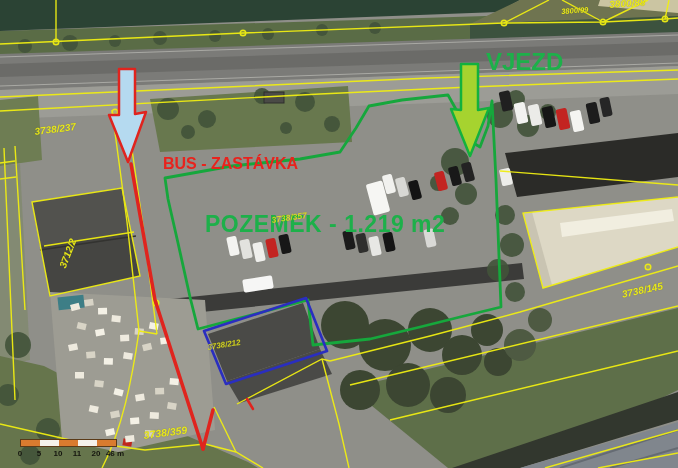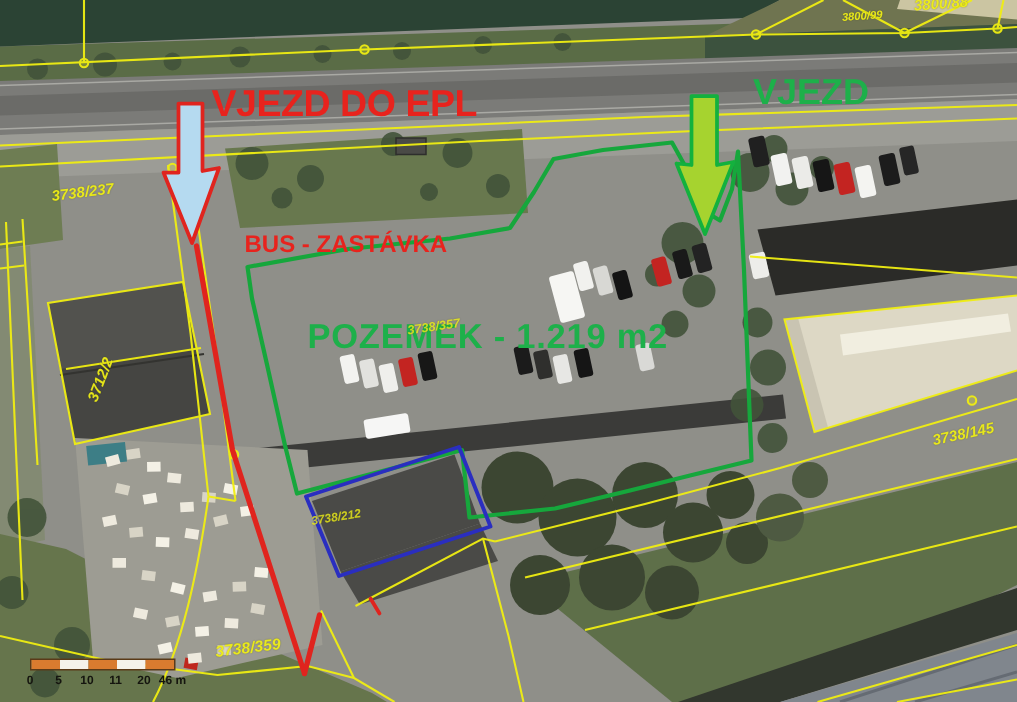--- a/index.html
+++ b/index.html
@@ -232,22 +232,21 @@
     <path d="M131,164 L155,300 L203,449" stroke-width="3.5"></path>
     <path d="M203,449 L213,410" stroke-width="3.5"></path>
     <path d="M247,399 L253,409" stroke-width="2.5"></path>
   </g>
 
   <polygon points="119,69 135,69 135,114 146,112 128,162 109,115 119,115" fill="#b5daf0" stroke="#e0241e" stroke-width="2.5" stroke-linejoin="round"></polygon>
 
   <polygon points="461,64 478,64 478,110 489,108 470,156 451,109 461,110" fill="#a6d32f" stroke="#13b13e" stroke-width="2.5" stroke-linejoin="round"></polygon>
 </svg>
 
-<div class="label lbl-red" style="left:141px;top:57px;font-size:25px;letter-spacing:-0.3px;">VJEZD DO EPL</div>
-<div class="label lbl-green" style="left:502px;top:50px;font-size:24px;">VJEZD</div>
+<div class="label lbl-green" style="left:486px;top:50px;font-size:24px;">VJEZD</div>
 <div class="label lbl-red" style="left:163px;top:142px;font-size:16px;margin-top:14px;">BUS - ZASTÁVKA</div>
 <div class="label lbl-green" style="left:205px;top:213px;font-size:23px;letter-spacing:0.5px;">POZEMEK - 1.219 m2</div>
 
 <div id="parcel-labels">
       <div class="parcel" style="left: 34px; top: 127px; font-size: 10px; opacity: 0.95; transform: rotate(-7deg);">3738/237</div>
       <div class="parcel" style="left: 58px; top: 266px; font-size: 10px; opacity: 0.95; transform: rotate(-69deg);">3712/2</div>
       <div class="parcel" style="left: 561px; top: 8px; font-size: 7.5px; opacity: 0.95; transform: rotate(-4deg);">3800/99</div>
       <div class="parcel" style="left: 609px; top: 0px; font-size: 10px; opacity: 0.95; transform: rotate(-4deg);">3800/88</div>
       <div class="parcel" style="left: 621px; top: 290px; font-size: 10px; opacity: 0.95; transform: rotate(-12deg);">3738/145</div>
       <div class="parcel" style="left: 143px; top: 430px; font-size: 10.5px; opacity: 0.95; transform: rotate(-7deg);">3738/359</div>

